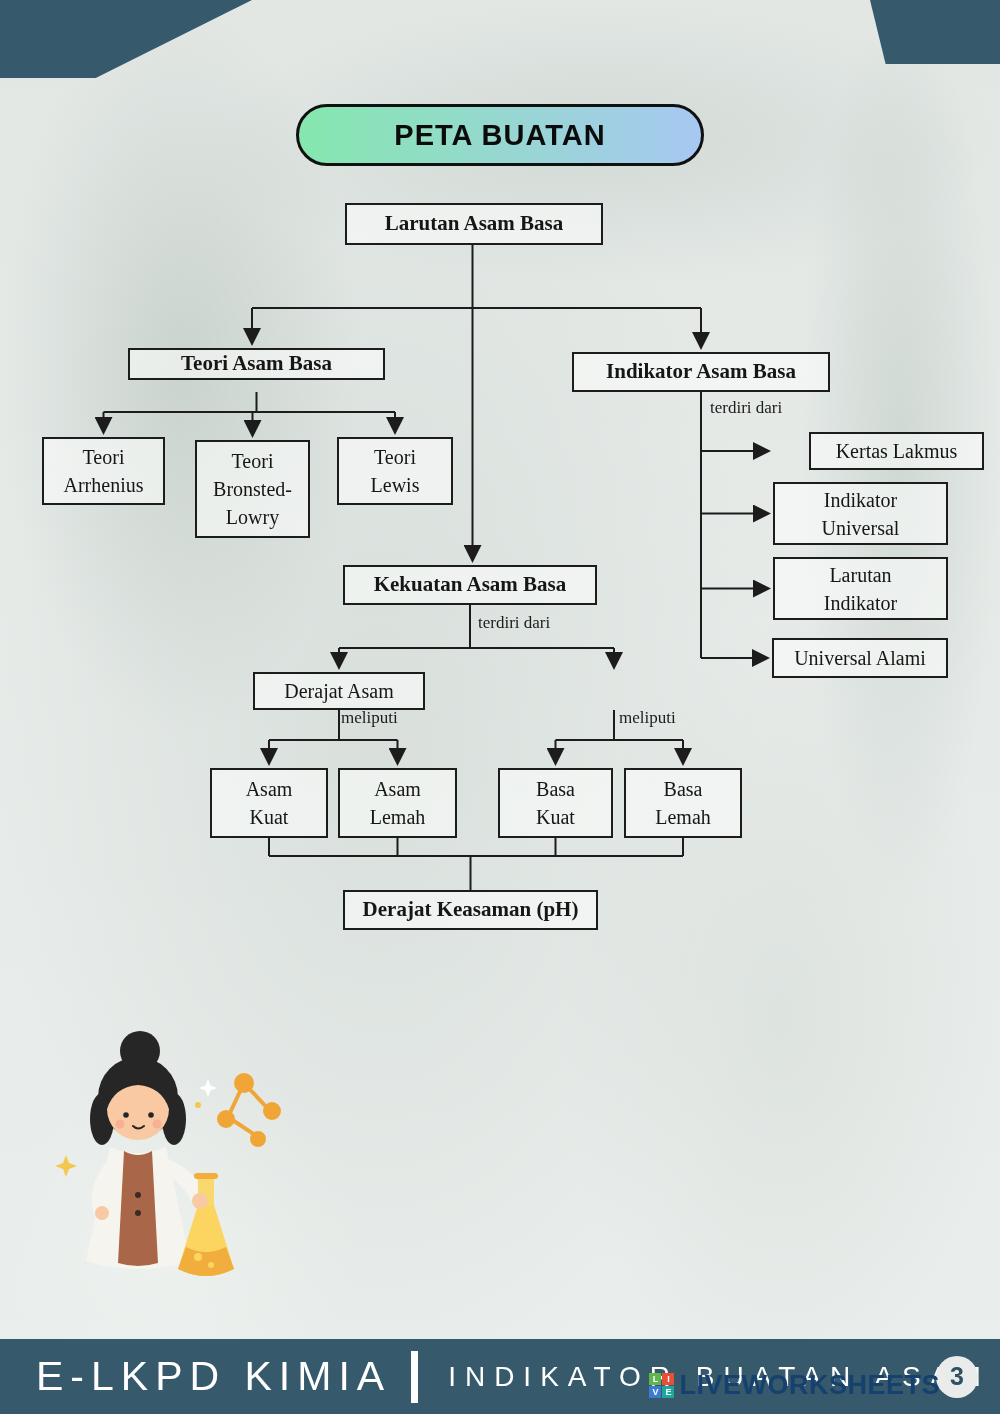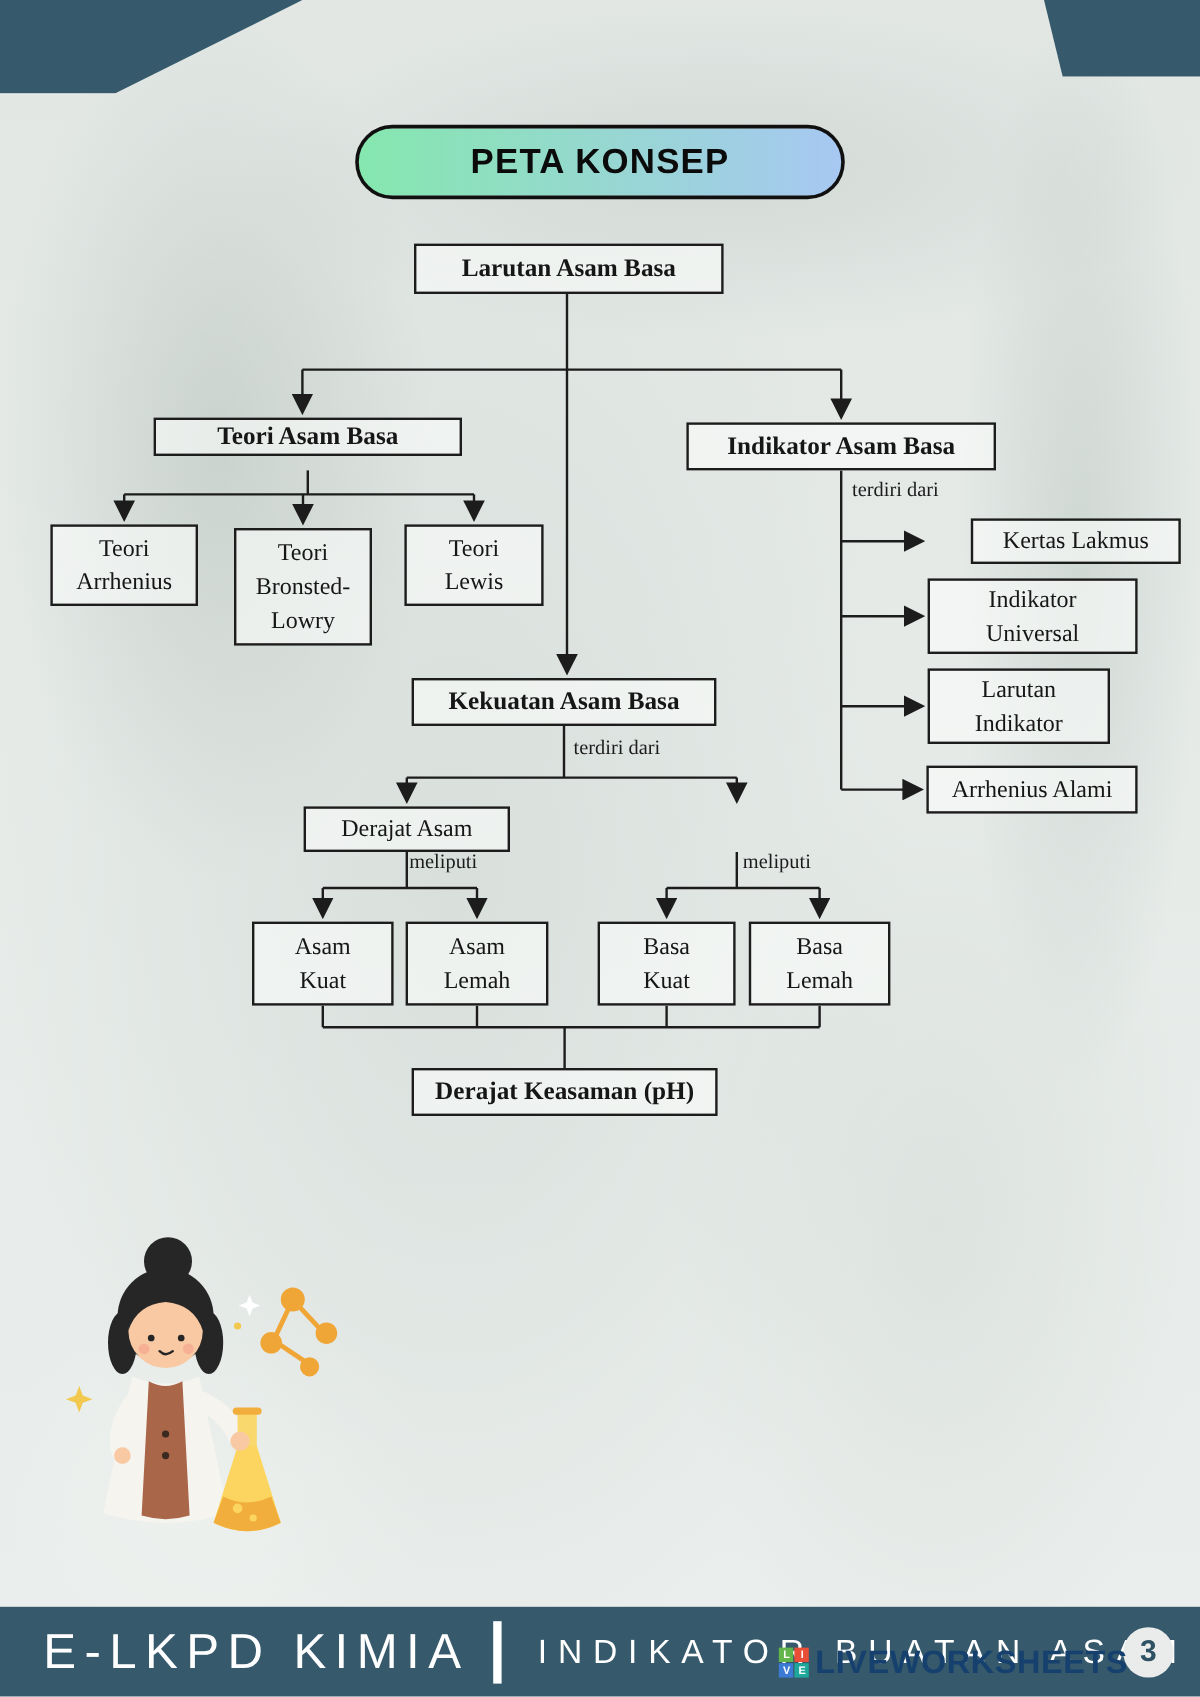--- a/index.html
+++ b/index.html
@@ -66,21 +66,21 @@
 </style>
 </head>
 <body>
 
 <div class="page">
 
   <div class="corner-tl"></div>
   <div class="corner-tr"></div>
 
   <div class="title-pill">
-    <span>PETA KONSEP</span>
+    <span>PETA BUATAN</span>
   </div>
 
   <svg class="connectors" viewBox="0 0 1000 1414">
     <defs>
       <marker id="arr" markerWidth="9" markerHeight="9" refX="7.5" refY="4.5" orient="auto">
         <path d="M0,0 L9,4.5 L0,9 Z" fill="#1c1c1c"></path>
       </marker>
     </defs>
     <g stroke="#1c1c1c" stroke-width="2" fill="none">
       <path d="M472.5,245 L472.5,560" marker-end="url(#arr)"></path>
@@ -126,23 +126,23 @@
   <div class="node" style="left:195px; top:440px; width:115px; height:98px;">Teori
 Bronsted-
 Lowry</div>
   <div class="node" style="left:337px; top:437px; width:116px; height:68px;">Teori
 Lewis</div>
 
   <div class="node bold" style="left:572px; top:352px; width:258px; height:40px;">Indikator Asam Basa</div>
   <div class="node" style="left:809px; top:432px; width:175px; height:38px;">Kertas Lakmus</div>
   <div class="node" style="left:773px; top:482px; width:175px; height:63px;">Indikator
 Universal</div>
-  <div class="node" style="left:773px; top:557px; width:152px; height:63px;">Larutan
+  <div class="node" style="left:773px; top:557px; width:175px; height:63px;">Larutan
 Indikator</div>
-  <div class="node" style="left:772px; top:638px; width:176px; height:40px;">Arrhenius Alami</div>
+  <div class="node" style="left:772px; top:638px; width:176px; height:40px;">Universal Alami</div>
 
   <div class="node bold" style="left:343px; top:565px; width:254px; height:40px;">Kekuatan Asam Basa</div>
 
   <div class="node" style="left:253px; top:672px; width:172px; height:38px;">Derajat Asam</div>
 
   <div class="node" style="left:210px; top:768px; width:118px; height:70px;">Asam
 Kuat</div>
   <div class="node" style="left:338px; top:768px; width:119px; height:70px;">Asam
 Lemah</div>
   <div class="node" style="left:498px; top:768px; width:115px; height:70px;">Basa

